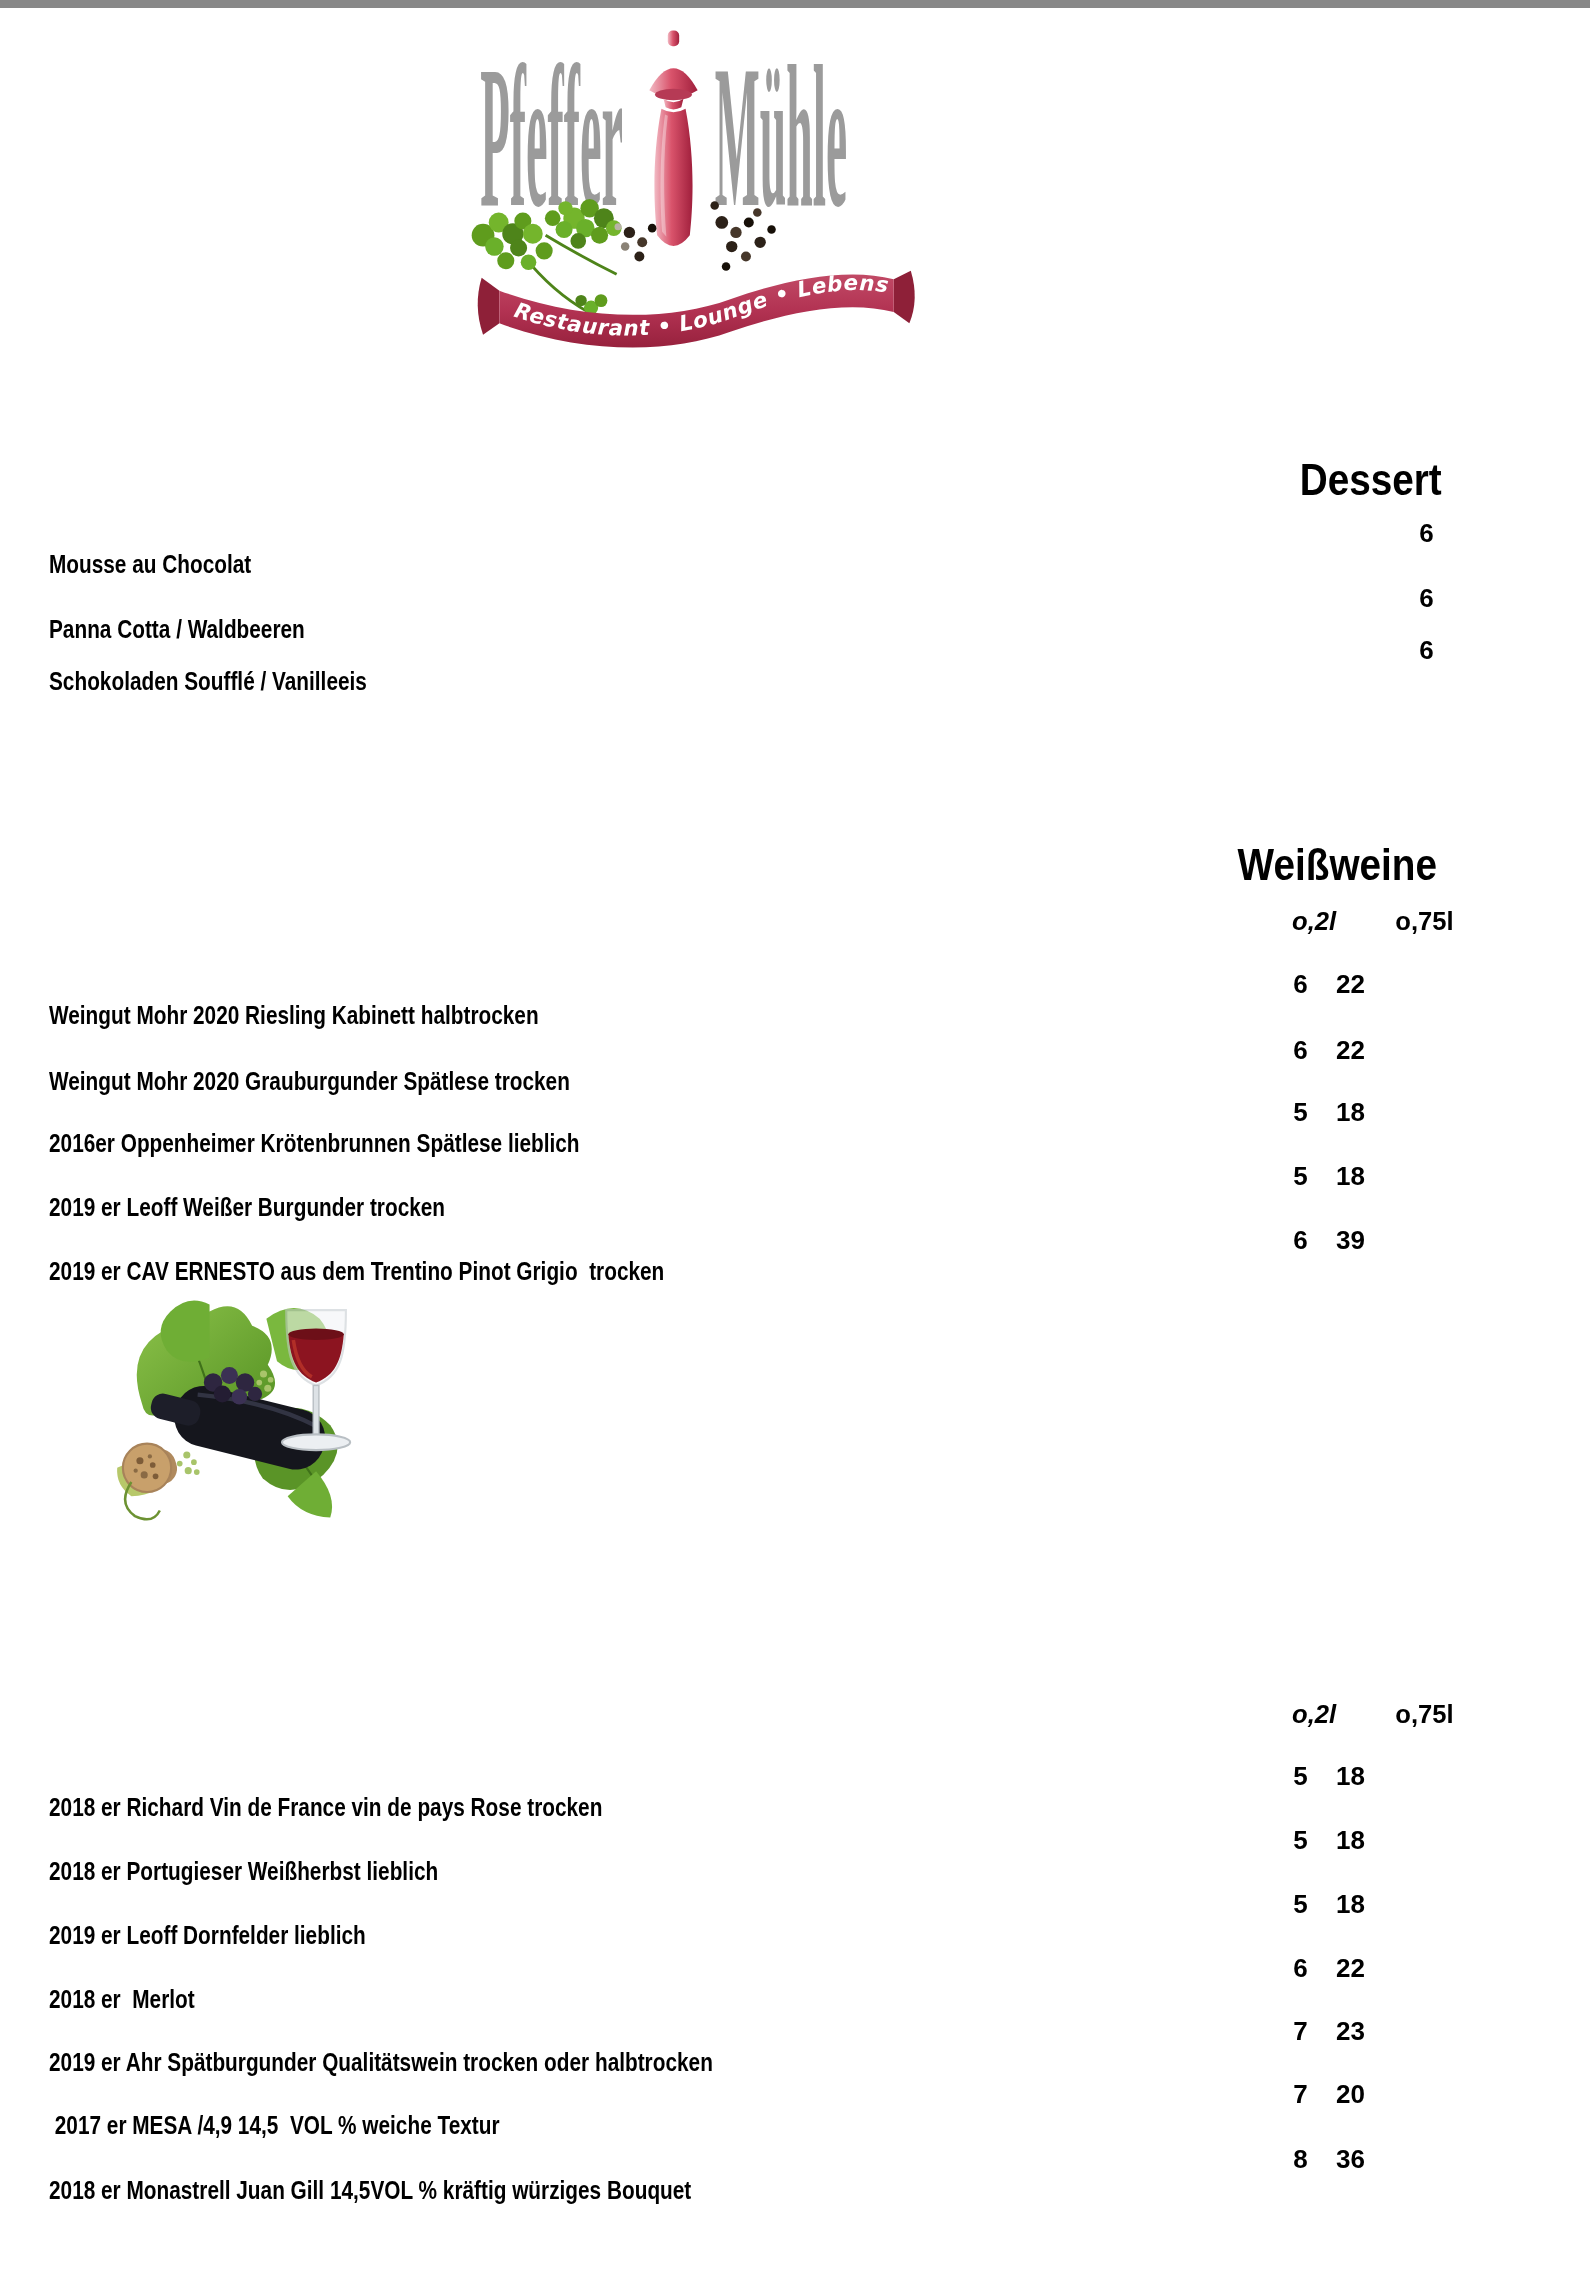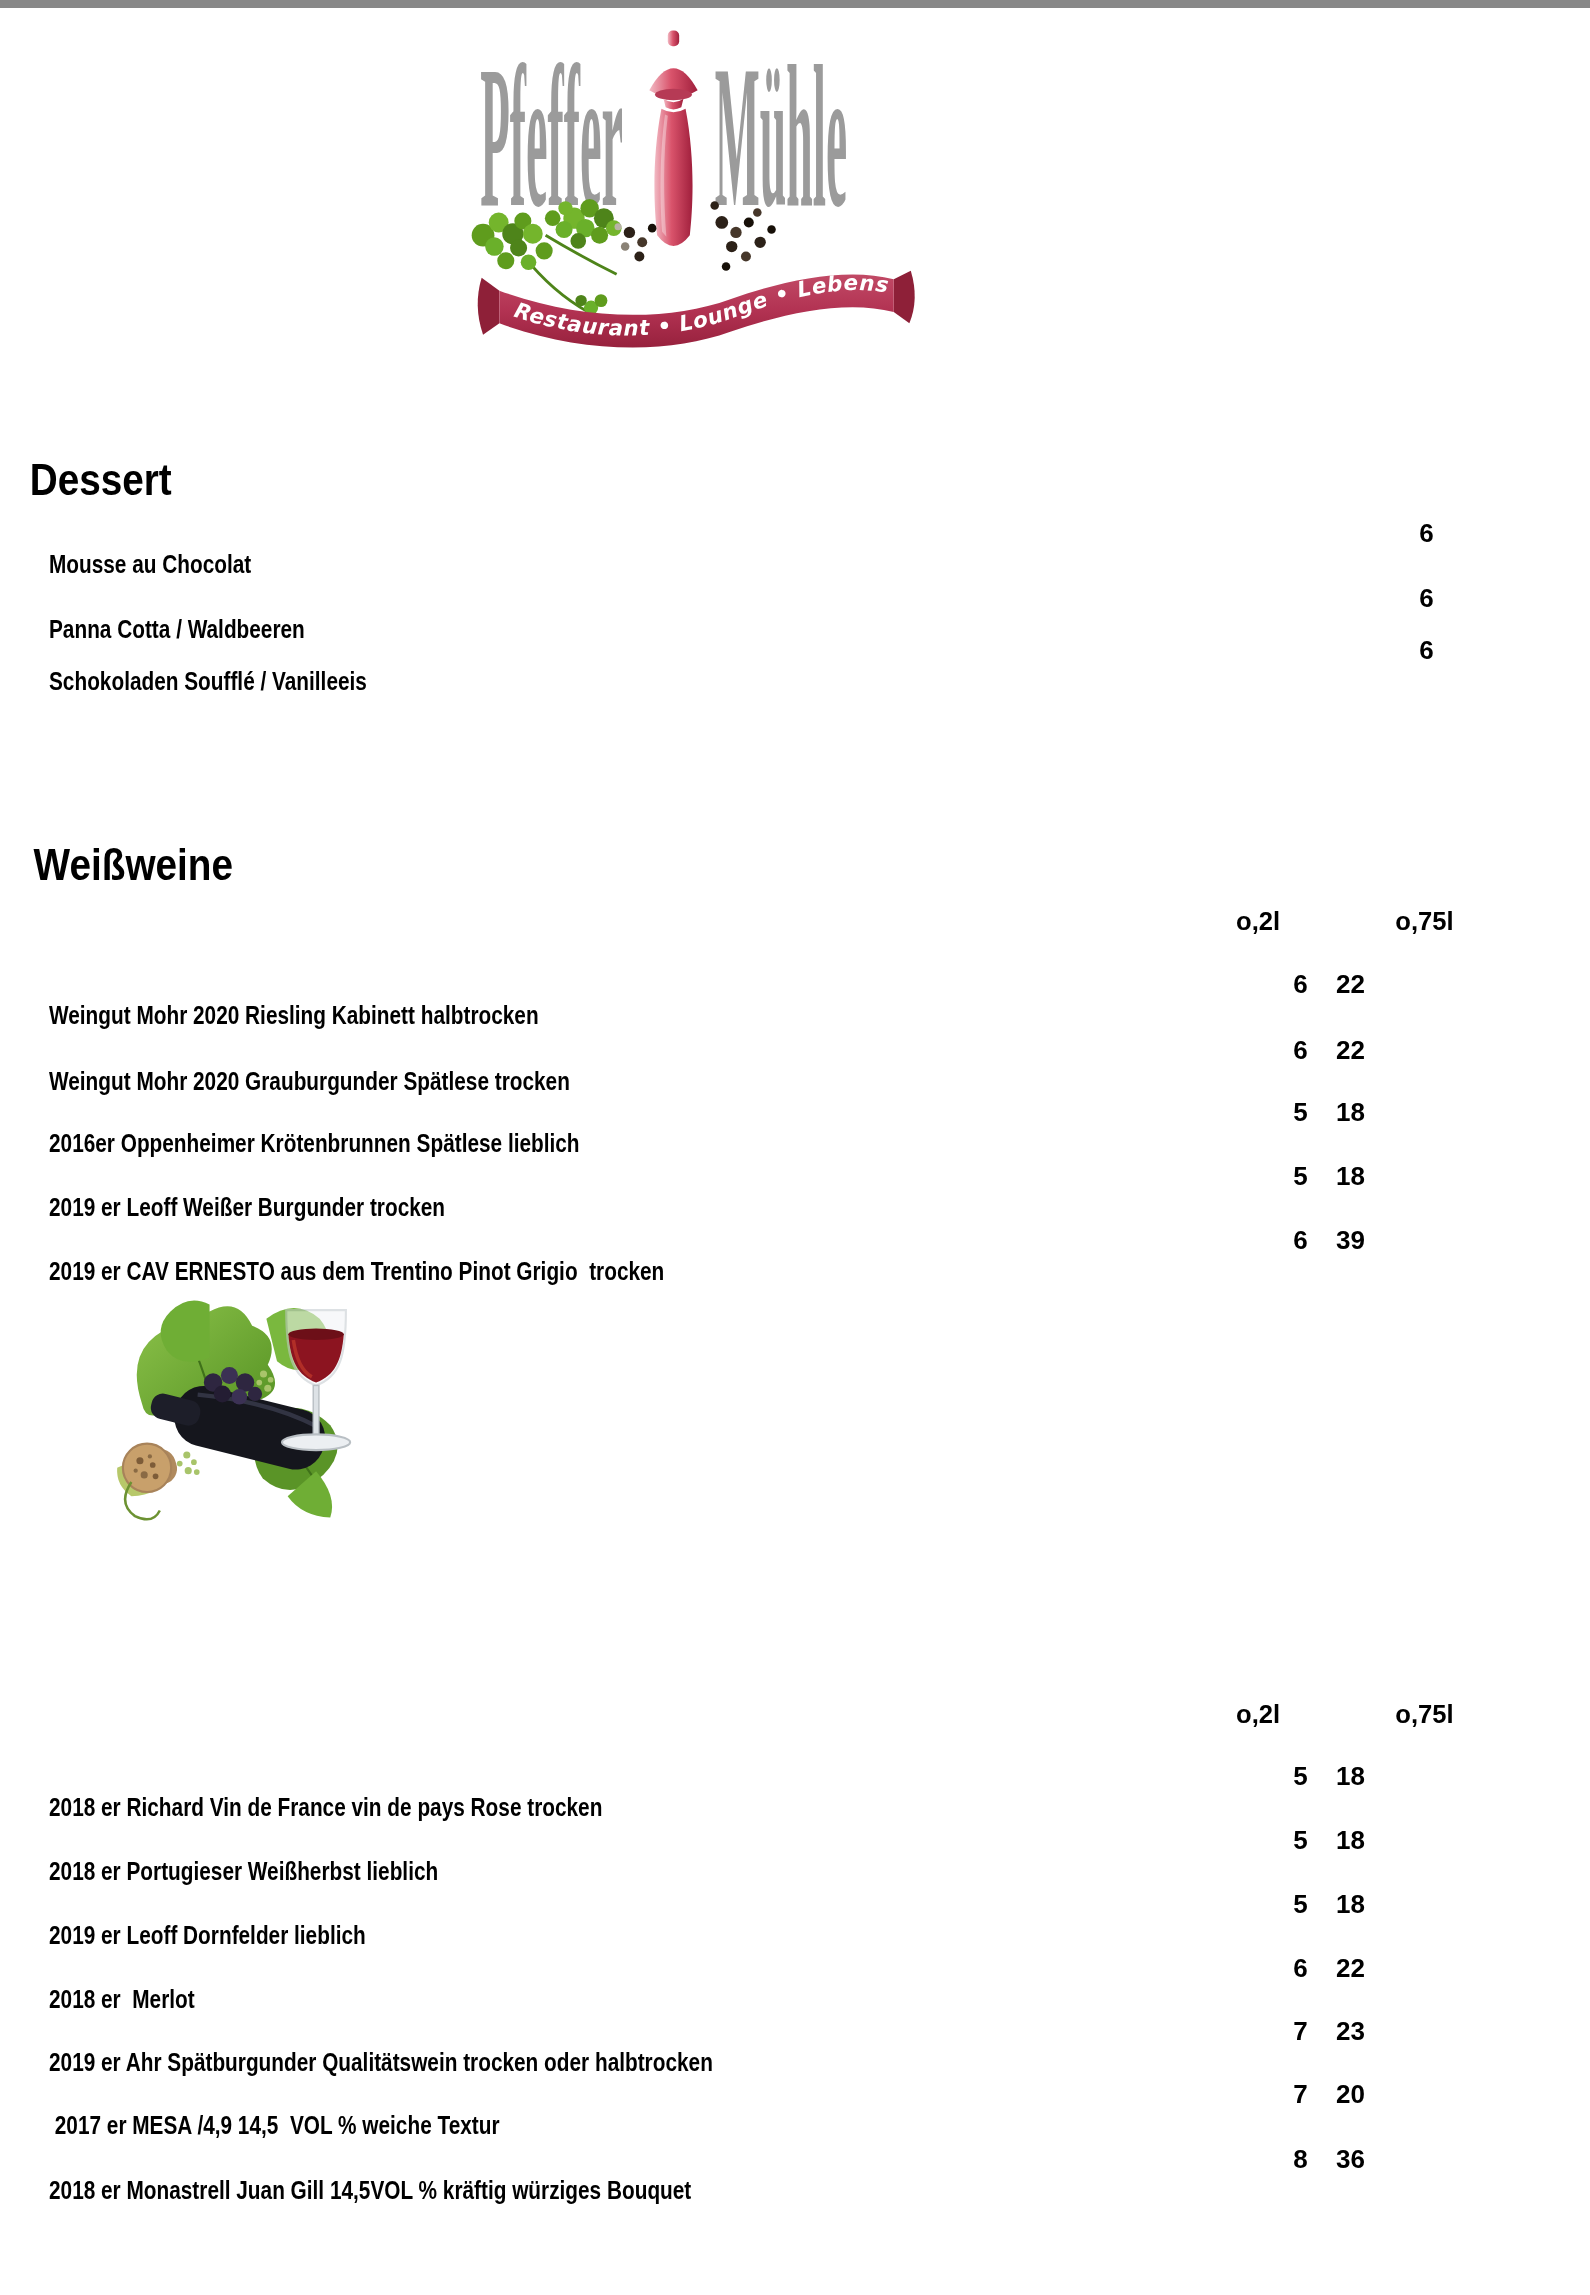--- a/index.html
+++ b/index.html
@@ -10,35 +10,35 @@
     margin:8px auto;
     overflow:hidden;
     font-family:"Liberation Sans", sans-serif;
     color:var(--text-black,#000);
     font-weight:bold;
   }
   .logo-svg{position:absolute;left:439px;top:14px;width:513px;height:327px;}
   .photo-svg{position:absolute;left:103px;top:1282px;width:277px;height:242px;}
   .title{
     position:absolute;left:20px;width:1431px;
-    text-align:left;font-size:44px;line-height:54px;font-weight:bold;
+    text-align:right;font-size:44px;line-height:54px;font-weight:bold;
     white-space:pre-wrap;
   }
   .title .tx{display:inline-block;transform:scaleX(.88);transform-origin:center;}
   .hdr,.row{
     position:absolute;left:20px;width:1431px;height:31px;
     font-size:25.6px;line-height:31px;font-weight:bold;white-space:pre-wrap;
   }
   .row{font-size:26px;}
   .nm{display:inline-block;transform:scaleX(.8);transform-origin:left center;white-space:pre-wrap;}
   .p1,.p2,.pd,.h1,.h2{position:absolute;top:0;text-align:center;display:block;}
   .p1{left:1259px;width:43px;}
   .p2{left:1288px;width:85px;}
   .pd{left:1364px;width:85px;}
-  .h1{left:1216px;width:43px;}
+  .h1{left:1272px;width:43px;font-style:italic;}
   .h2{left:1362px;width:85px;}
   
   .r-d0{top:510px;} .r-d1{top:575px;} .r-d2{top:627px;}
   .t-dessert{top:416px;}
   
   .t-white{top:801px;} .hdr-white{top:898px;}
   .r-w0{top:961px;} .r-w1{top:1027px;} .r-w2{top:1089px;} .r-w3{top:1153px;} .r-w4{top:1217px;}
   
   .t-rose{top:1594px;} .hdr-rose{top:1691px;}
   .r-r0{top:1753px;} .r-r1{top:1817px;} .r-r2{top:1881px;} .r-r3{top:1945px;}

